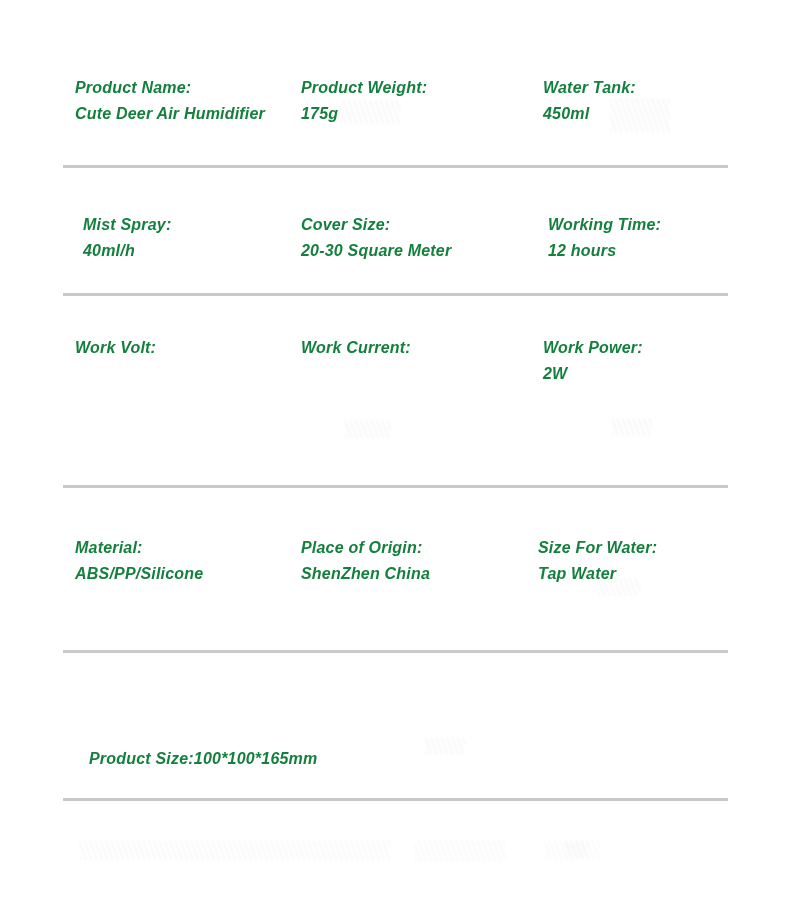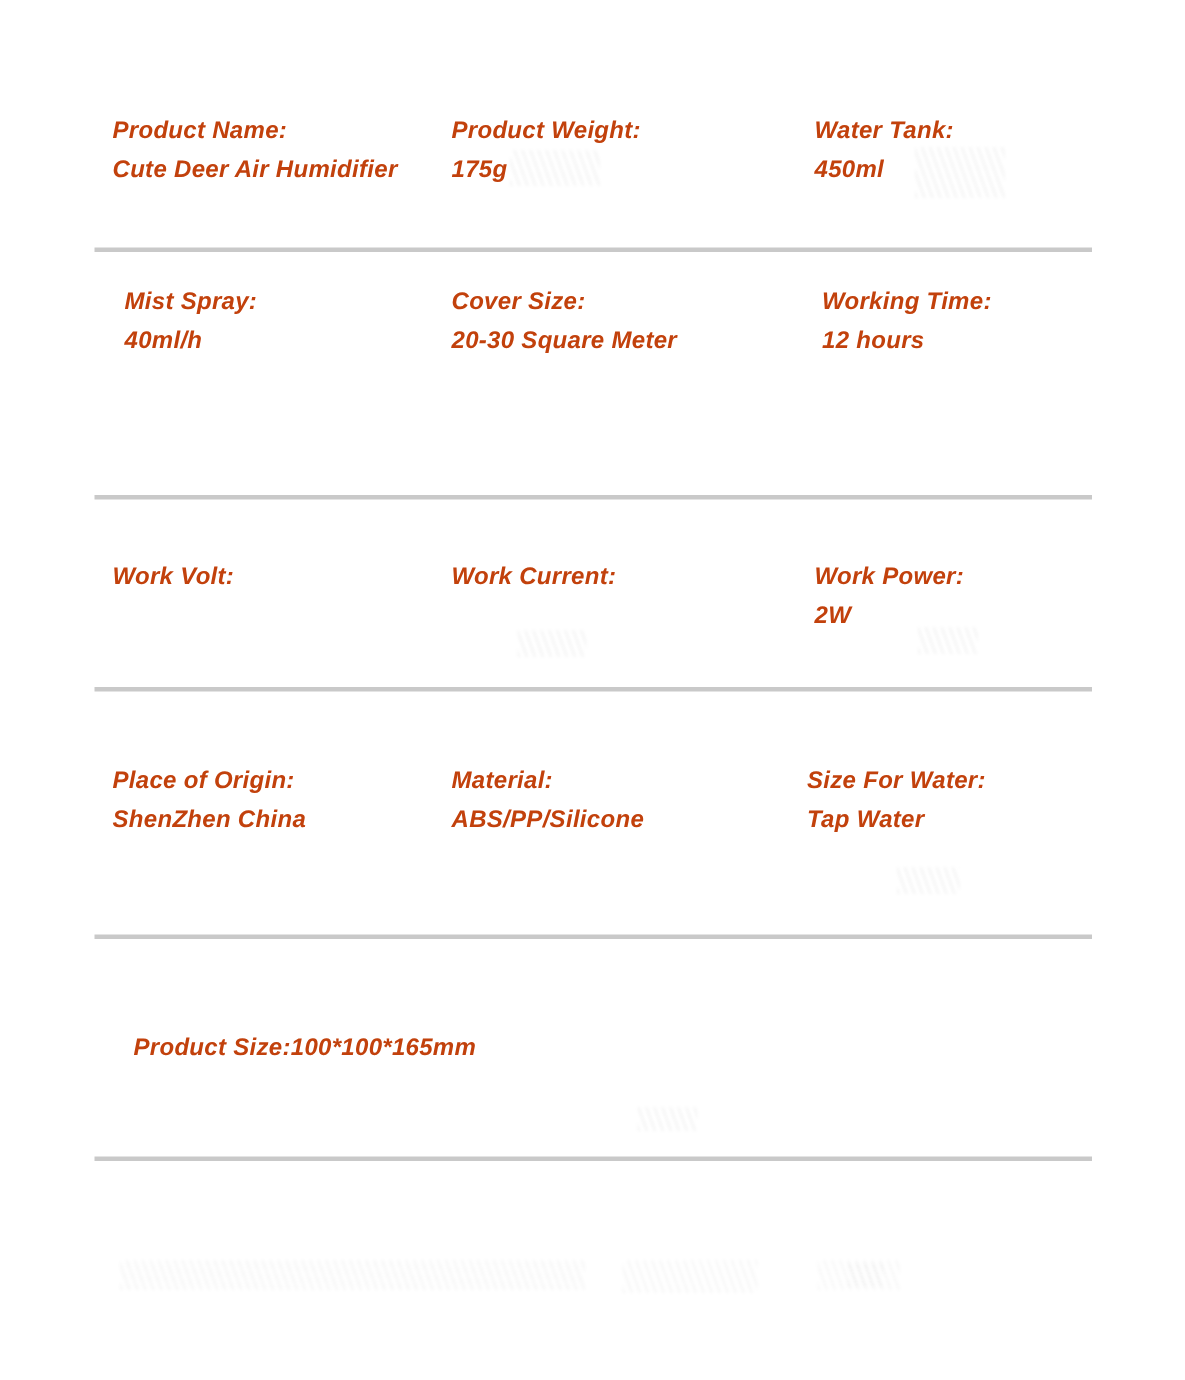--- a/index.html
+++ b/index.html
@@ -19,35 +19,35 @@
     left: 63px; top: 0;
     width: 665px;
   }
   .row {
     position: relative;
     display: grid;
     grid-template-columns: 226px 240px 1fr;
     border-bottom: 3px solid #c9c9c9;
   }
   .row.r1 { height: 168px; padding-top: 80px; }
-  .row.r2 { height: 165px; padding-top: 26px; }
-  .row.r3 { height: 128px; padding-top: 44px; }
+  .row.r2 { height: 128px; padding-top: 49px; }
+  .row.r3 { height: 192px; padding-top: 44px; }
   .row.r4 { height: 165px; padding-top: 52px; }
-  .row.r5 { height: 148px; padding-top: 65px; grid-template-columns: 1fr; }
+  .row.r5 { height: 148px; padding-top: 98px; grid-template-columns: 1fr; }
   .cell { padding-left: 12px; }
   .row .cell:nth-child(3) { padding-left: 14px; }
   .row.r2 .cell:nth-child(1) { padding-left: 20px; }
   .row.r2 .cell:nth-child(3) { padding-left: 19px; }
   .row.r4 .cell:nth-child(3) { padding-left: 9px; }
   .row.r5 .cell { padding-left: 26px; }
   .label, .value {
     font-weight: 700;
     font-style: italic;
     font-size: 16px;
-    color: #c2410c;
+    color: #15803d;
     letter-spacing: 0.2px;
     line-height: 16px;
     white-space: nowrap;
   }
   .value { margin-top: 10px; }
   
   .smudge {
     position: absolute;
     background: repeating-linear-gradient(
       70deg,
@@ -114,26 +114,26 @@
         <div class="label">Work Current:</div>
       </div>
       <div class="cell">
         <div class="label">Work Power:</div>
         <div class="value">2W</div>
       </div>
     </div>
 
     <div class="row r4">
       <div class="cell">
+        <div class="label">Material:</div>
+        <div class="value">ABS/PP/Silicone</div>
+      </div>
+      <div class="cell">
         <div class="label">Place of Origin:</div>
         <div class="value">ShenZhen China</div>
-      </div>
-      <div class="cell">
-        <div class="label">Material:</div>
-        <div class="value">ABS/PP/Silicone</div>
       </div>
       <div class="cell">
         <div class="label">Size For Water:</div>
         <div class="value">Tap Water</div>
       </div>
     </div>
 
     <div class="row r5">
       <div class="cell">
         <div class="label">Product Size:100*100*165mm</div>

